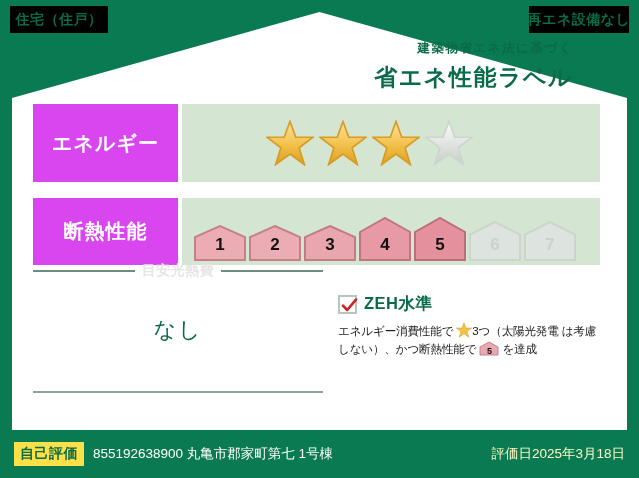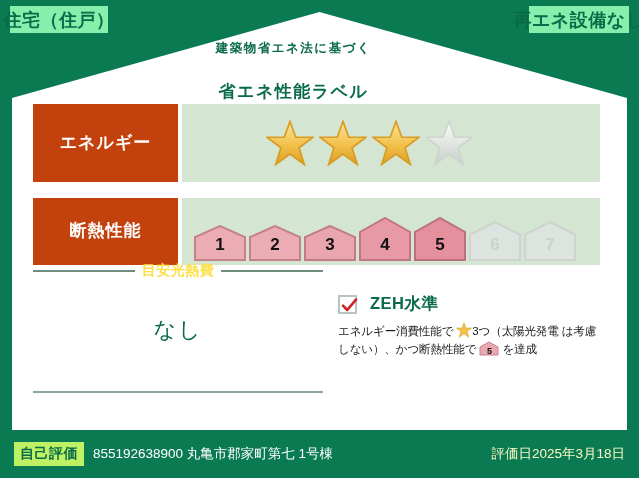--- a/index.html
+++ b/index.html
@@ -16,24 +16,24 @@
     position: relative;
     width: 639px;
     height: 478px;
     background: #0a7a52;
     overflow: hidden;
   }
 
   
   .corner-tag {
     position: absolute;
-    background: #86efac;
-    color: #0a6b48;
-    font-weight: bold;
-    font-size: 18px;
+    background: #000000;
+    color: #0a6b48;
+    font-weight: bold;
+    font-size: 14px;
     letter-spacing: 0.5px;
     display: flex;
     align-items: center;
     justify-content: center;
     z-index: 40;
     white-space: nowrap;
   }
   #tag-left  { left: 10px;  top: 6px;  width: 98px;  height: 27px; }
   #tag-right { right: 10px; top: 6px;  width: 100px; height: 27px; }
 
@@ -43,56 +43,56 @@
     left: 12px; top: 12px;
     width: 615px; height: 452px;
     background: #ffffff;
     z-index: 10;
     clip-path: polygon(0% 19%, 50% 0%, 100% 19%, 100% 100%, 0% 100%);
   }
 
   
   #title-block {
     position: absolute;
-    left: 7px; top: 40px;
+    left: 0; top: 40px;
     width: 573px;
-    text-align: center;
+    text-align: right;
     z-index: 25;
   }
   #title-sub {
     font-size: 12.5px;
     font-weight: bold;
     color: #0a6b48;
     letter-spacing: 1.5px;
   }
   #title-main {
-    font-size: 17px;
+    font-size: 23px;
     font-weight: bold;
     color: #0a6b48;
     letter-spacing: 1.5px;
-    margin-top: 23px;
+    margin-top: 5px;
   }
 
   
   .perf-row {
     position: absolute;
     z-index: 25;
     display: flex;
     align-items: stretch;
     left: 33px;
     width: 567px;
   }
   #row-energy    { top: 104px; height: 78px; }
   #row-insulate  { top: 198px; height: 67px; }
 
   .perf-key {
-    background: #c2410c;
+    background: #d946ef;
     color: #ffffff;
     font-weight: bold;
-    font-size: 17px;
+    font-size: 20px;
     line-height: 1.35;
     text-align: center;
     display: flex;
     flex-direction: column;
     align-items: center;
     justify-content: center;
     letter-spacing: 1px;
     width: 145px;
     flex: 0 0 145px;
   }
@@ -153,21 +153,21 @@
     gap: 7px;
   }
   #cost-head .rule {
     flex: 1 1 auto;
     height: 2px;
     background: #6f8c80;
   }
   #cost-head-label {
     font-size: 14px;
     font-weight: bold;
-    color: #fde047;
+    color: #e5e5e5;
     white-space: nowrap;
     letter-spacing: 0.5px;
   }
   #cost-value {
     position: absolute;
     z-index: 25;
     left: 33px; top: 315px;
     width: 290px;
     text-align: center;
     font-size: 22px;
@@ -188,21 +188,21 @@
   
   #zeh-block {
     position: absolute;
     z-index: 25;
     left: 338px; top: 293px;
     width: 268px;
   }
   #zeh-title-row {
     display: flex;
     align-items: center;
-    gap: 13px;
+    gap: 7px;
   }
   #zeh-checkbox {
     width: 19px; height: 19px;
     border: 2px solid #b9c4bd;
     background: #ffffff;
     position: relative;
     flex: 0 0 19px;
   }
   #zeh-checkbox svg { position: absolute; left: 1px; top: 0px; }
   #zeh-title {
@@ -244,21 +244,21 @@
     left: 0; bottom: 0;
     width: 639px;
     height: 48px;
     background: #0a7a52;
     z-index: 50;
     display: flex;
     align-items: center;
     padding: 0 14px;
   }
   #footer-badge {
-    background: #bef264;
+    background: #fde047;
     color: #0a6b48;
     font-weight: bold;
     font-size: 14px;
     padding: 3px 6px;
     letter-spacing: 0.5px;
     white-space: nowrap;
     flex: 0 0 auto;
   }
   #footer-ref {
     color: #ffffff;

